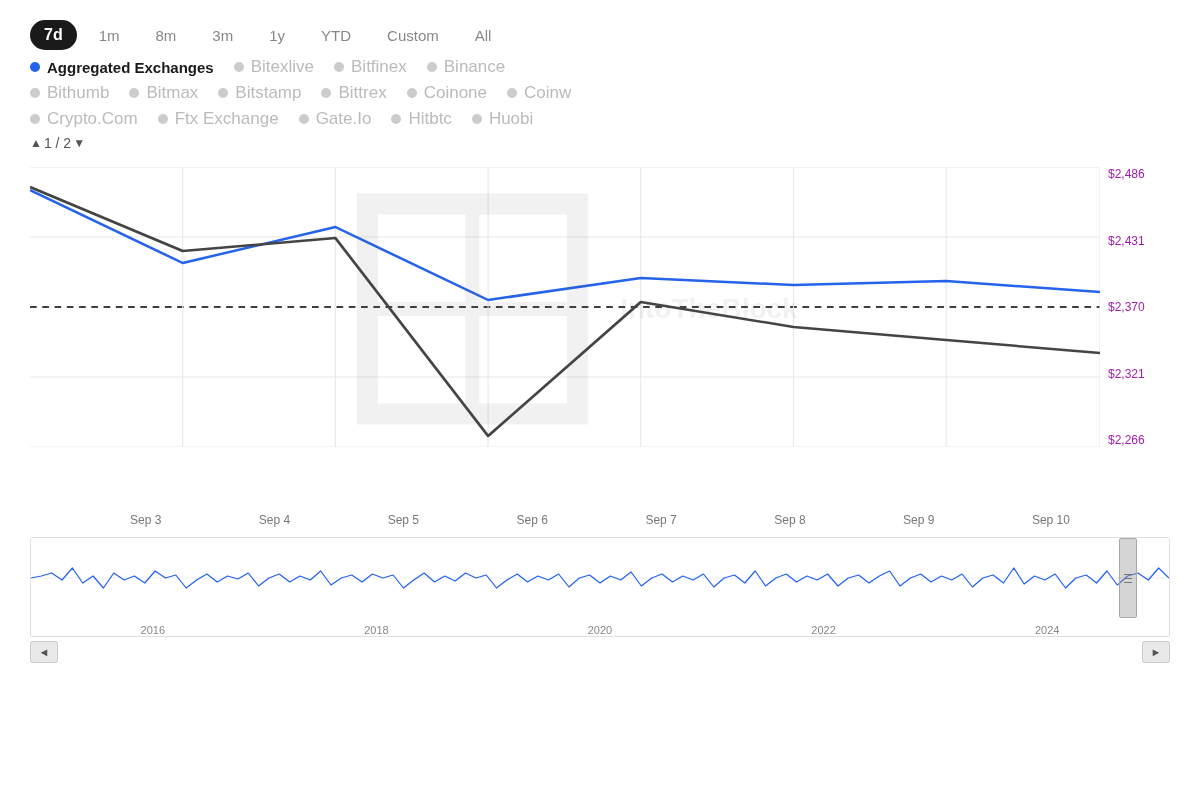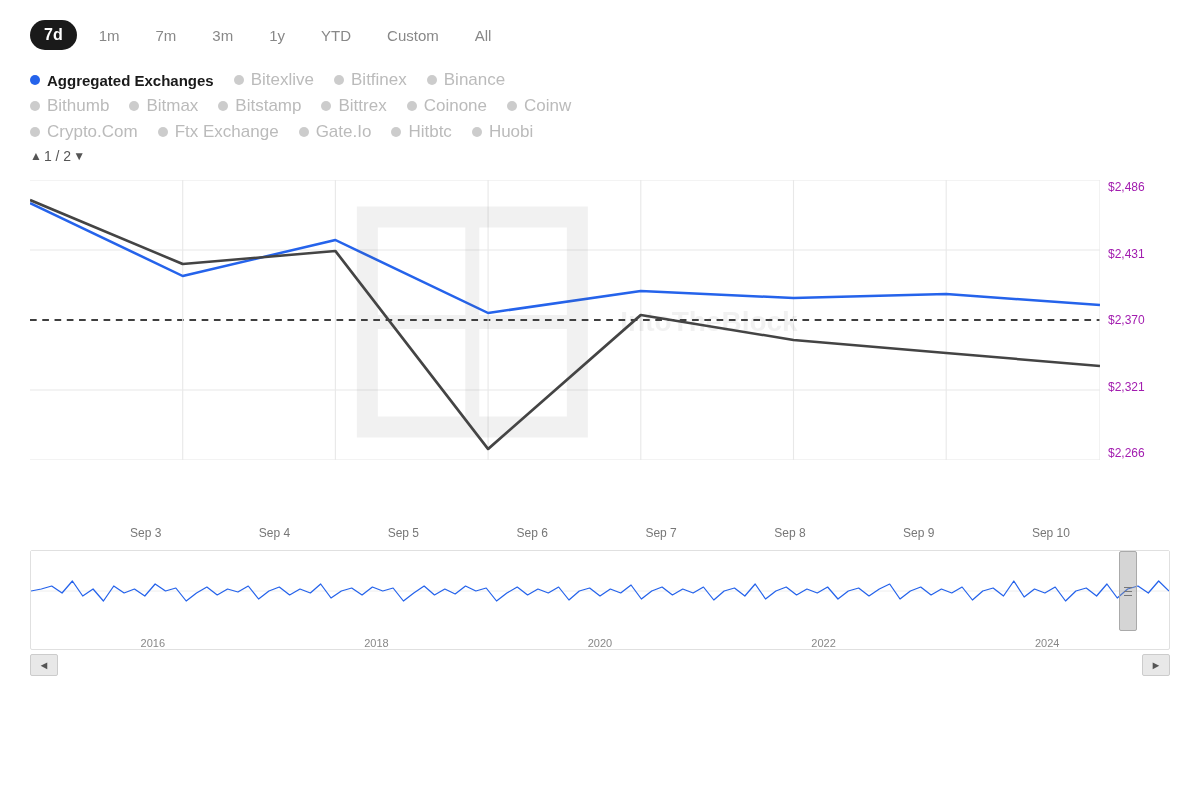--- a/index.html
+++ b/index.html
@@ -18,21 +18,21 @@
       height: 800px;
       display: flex;
       flex-direction: column;
     }
 
     
     .time-range {
       display: flex;
       align-items: center;
       gap: 8px;
-      margin-bottom: 20px;
+      margin-bottom: 7px;
     }
 
     .time-btn {
       padding: 6px 14px;
       border-radius: 20px;
       border: none;
       background: transparent;
       font-size: 15px;
       cursor: pointer;
       color: #888;
@@ -246,21 +246,21 @@
 
   </style>
 </head>
 <body>
 
 <div class="container">
 
   <div class="time-range">
   <button class="time-btn active">7d</button>
       <button class="time-btn">1m</button>
-      <button class="time-btn">7m</button>
+      <button class="time-btn">8m</button>
       <button class="time-btn">3m</button>
       <button class="time-btn">1y</button>
       <button class="time-btn">YTD</button>
       <button class="time-btn">Custom</button>
       <button class="time-btn">All</button>
     </div>
 
   <div class="legend">
   <div style="display: flex; align-items: center; gap: 20px; width: 100%;">
         <div class="legend-item">

